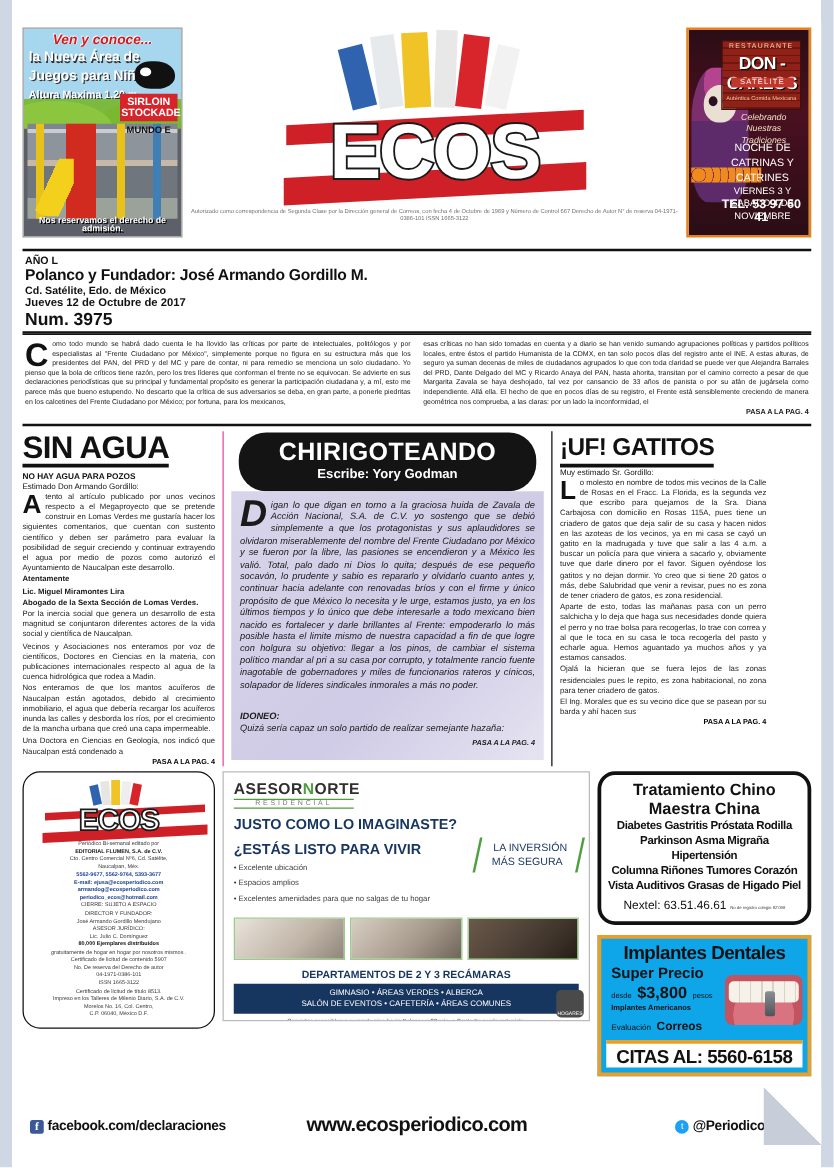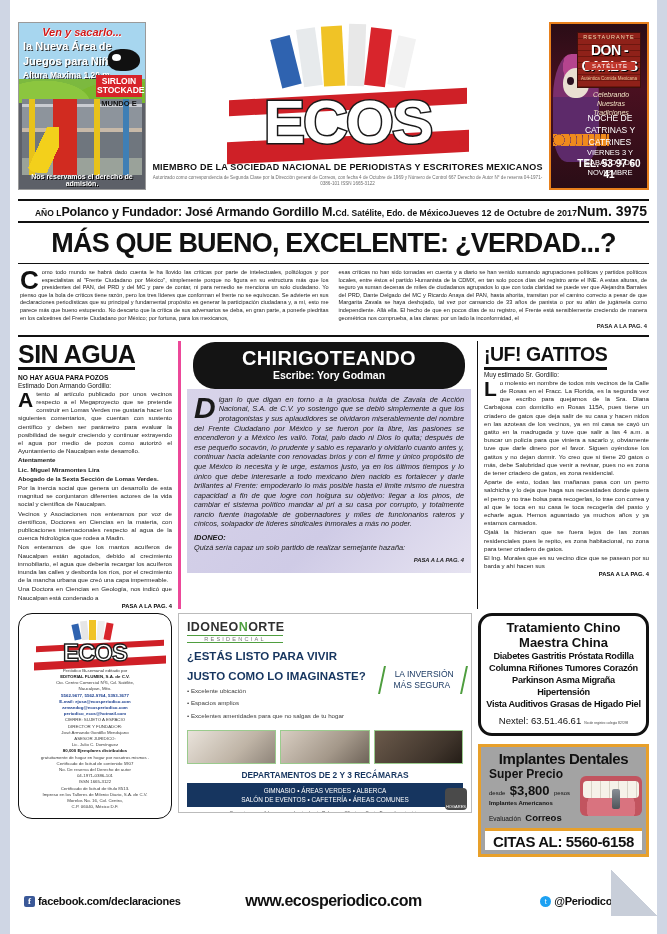--- a/index.html
+++ b/index.html
@@ -173,22 +173,22 @@
   .dc-eye { position: absolute; width: 7px; height: 8px; background: #2a1020; border-radius: 50%; top: 9px; }
   .dc-eye.l { left: 4px; } .dc-eye.r { right: 4px; }
   .dc-marigold {
     position: absolute; left: 0; bottom: 16px; width: 56px; height: 12px;
     background: repeating-radial-gradient(circle 6px at 6px 6px, #f08a1c 0 5px, transparent 6px);
   }
 
   
   .dateline-rule-top { border-top: 2px solid #111; margin: 3px 8px 0 8px; }
   .dateline {
-    display: flex; align-items: baseline; justify-content: flex-end;
-    padding: 2px 10px 2px 10px; font-weight: 700; color: #111;
+    display: flex; align-items: baseline; justify-content: flex-start;
+    padding: 2px 10px 2px 10px; font-weight: 700; color: #111; flex-direction: column;
   }
   .dl-year { font-size: 8.5px; }
   .dl-dir { font-size: 12.5px; letter-spacing: -0.2px; }
   .dl-city { font-size: 8.5px; }
   .dl-date { font-size: 9px; }
   .dl-num { font-size: 14px; }
   .dateline-rule-bot { border-top: 2px solid #111; margin: 0 8px; }
 
   
   .headline {
@@ -207,21 +207,21 @@
     padding: 1px 3px 0 0; color: #111;
   }
   .pasa { text-align: right; font-weight: 700; font-size: 5.8px; margin-top: 1px; }
   .hr-mid { border-top: 2px solid #111; margin: 4px 8px 0 8px; }
 
   
   .cols {
     display: flex; padding: 4px 8px 0 8px; gap: 0;
   }
   .col-left { width: 160px; padding-right: 6px; }
-  .col-mid { width: 300px; padding: 1px 6px; border-left: 3px solid #ec4899; border-right: 1px solid #111; }
+  .col-mid { width: 264px; padding: 1px 6px; border-left: 1px solid #ec4899; border-right: 1px solid #111; }
   .col-right { width: 171px; padding-left: 6px; }
 
   .sec-title {
     font-weight: 700; font-size: 25px; letter-spacing: -0.5px; color: #111;
     border-bottom: 3px solid #111; display: inline-block; line-height: 26px;
   }
   .sec-title.small { font-size: 19.5px; }
   .kicker { font-weight: 700; font-size: 6.6px; margin-top: 4px; color: #111; }
   .greet { font-size: 6.4px; margin-top: 1px; color: #111; }
   .body-s { font-size: 6.2px; line-height: 8.2px; text-align: justify; color: #1a1a1a; margin-top: 1px; }
@@ -241,21 +241,21 @@
   .chirigo-body {
     background: linear-gradient(135deg, #d8d4ea, #cfcbe6 60%, #e6e3f1);
     padding: 6px 7px 7px 7px;
     font-style: italic; font-size: 7.4px; line-height: 9.6px;
     text-align: justify; color: #1a1a1a;
   }
   .chirigo-body .dc {
     float: left; font-size: 30px; line-height: 22px; font-weight: 700;
     font-style: italic; padding: 2px 3px 0 0;
   }
-  .chirigo-body .lbl { font-weight: 700; font-style: italic; display: block; margin-top: 4px; }
+  .chirigo-body .lbl { font-weight: 700; font-style: italic; display: block; margin-top: 16px; }
   .pasa-c { text-align: right; font-weight: 700; font-size: 5.8px; font-style: italic; margin-top: 4px; }
 
   
   .bottom {
     display: flex; padding: 4px 8px 0 8px; gap: 6px; align-items: flex-start;
   }
   .ad-ecosbox {
     width: 154px; border: 1px solid #111; border-radius: 14px;
     padding: 6px 5px 7px 5px; text-align: center;
   }
@@ -337,21 +337,21 @@
   .ad-chino {
     border: 3px solid #111; border-radius: 14px; text-align: center;
     padding: 4px 4px 5px 4px;
   }
   .ch-t { font-weight: 700; font-size: 13px; line-height: 15px; color: #111; }
   .ch-l { font-weight: 700; font-size: 9.2px; line-height: 12px; color: #111; letter-spacing: -0.3px; }
   .ch-n { font-weight: 400; font-size: 9.5px; color: #111; display: inline-block; }
   .ch-fine { font-size: 3.4px; color: #444; display: inline-block; margin-left: 3px; }
 
   .ad-implantes {
-    border: 3px solid #e8a02a; margin-top: 8px; background: #a3a3a3;
+    border: 3px solid #e8a02a; margin-top: 8px; background: #0ea5e9;
     padding: 3px 4px 4px 4px; text-align: center; position: relative;
   }
   .im-t { font-weight: 700; font-size: 15px; color: #111; letter-spacing: -0.4px; line-height: 17px; }
   .im-body { display: flex; align-items: center; gap: 2px; }
   .im-left { flex: 1 1 auto; text-align: left; padding-left: 4px; }
   .im-sp { font-weight: 700; font-size: 12px; color: #111; line-height: 14px; }
   .im-desde { font-size: 6px; color: #111; }
   .im-price { font-weight: 700; font-size: 13px; color: #111; }
   .im-pesos { font-size: 6px; color: #111; }
   .im-am { font-weight: 700; font-size: 6px; color: #111; line-height: 8px; }
@@ -406,21 +406,21 @@
 <div class="page">
   <div class="pagebg"></div>
   <div class="sheet">
 
     <div class="masthead">
 
       <div class="ad-sirloin">
         <div class="sirloin-hills"></div>
         <div class="sirloin-play"></div>
         <div class="sirloin-slide"></div>
-        <div class="s-txt s-ven">Ven y sacarlo...</div>
+        <div class="s-txt s-ven">Ven y conoce...</div>
         <div class="s-txt s-l1">la Nueva Área de</div>
         <div class="s-txt s-l2">Juegos para Niños</div>
         <div class="s-txt s-l3">Altura Maxima 1.20 m</div>
         <div class="s-cow"></div>
         <div class="s-logo">SIRLOIN STOCKADE</div>
         <div class="s-mundo">MUNDO E</div>
         <div class="s-bottom">Nos reservamos el derecho de admisión.</div>
       </div>
 
       <div class="logo-wrap">
@@ -431,21 +431,20 @@
           <div class="book bk4"></div>
           <div class="book bk5"></div>
           <div class="book bk6"></div>
         </div>
         <div class="ecos-block">
           <div class="ecos-bar bar-top"></div>
           <div class="ecos-bar bar-bot"></div>
           <div class="ecos-word">ECOS</div>
           <div class="ecos-reg">®</div>
         </div>
-        <div class="mh-sub1">MIEMBRO DE LA SOCIEDAD NACIONAL DE PERIODISTAS Y ESCRITORES MEXICANOS</div>
         <div class="mh-fine">Autorizado como correspondencia de Segunda Clase por la Dirección general de Correos, con fecha 4 de Octubre de 1969 y Número de Control 667 Derecho de Autor N° de reserva 04-1971-0386-101 ISSN 1665-3122</div>
       </div>
 
       <div class="ad-doncarlos">
         <div class="dc-skull">
           <div class="dc-marigold"></div>
         </div>
         <div class="dc-face">
           <div class="dc-eye l"></div>
           <div class="dc-eye r"></div>
@@ -465,21 +464,20 @@
     <div class="dateline-rule-top"></div>
     <div class="dateline">
       <div class="dl-year">AÑO L</div>
       <div class="dl-dir">Polanco y Fundador: José Armando Gordillo M.</div>
       <div class="dl-city">Cd. Satélite, Edo. de México</div>
       <div class="dl-date">Jueves 12 de Octubre de 2017</div>
       <div class="dl-num">Num. 3975</div>
     </div>
     <div class="dateline-rule-bot"></div>
 
-    <div class="headline">MÁS QUE BUENO, EXCELENTE: ¿VERDAD...?</div>
     <div class="hr-thin"></div>
 
     <div class="lede">
       <div class="lede-col">
         <span class="dropcap">C</span><span>omo todo mundo se habrá dado cuenta le ha llovido las críticas por parte de intelectuales, politólogos y por especialistas al "Frente Ciudadano por México", simplemente porque no figura en su estructura más que los presidentes del PAN, del PRD y del MC y pare de contar, ni para remedio se menciona un solo ciudadano. Yo pienso que la bola de críticos tiene razón, pero los tres líderes que conforman el frente no se equivocan. Se advierte en sus declaraciones periodísticas que su principal y fundamental propósito es generar la participación ciudadana y, a mí, esto me parece más que bueno estupendo. No descarto que la crítica de sus adversarios se deba, en gran parte, a ponerle piedritas en los calcetines del Frente Ciudadano por México; por fortuna, para los mexicanos,</span>
       </div>
       <div class="lede-col">
         <span>esas críticas no han sido tomadas en cuenta y a diario se han venido sumando agrupaciones políticas y partidos políticos locales, entre éstos el partido Humanista de la CDMX, en tan solo pocos días del registro ante el INE. A estas alturas, de seguro ya suman decenas de miles de ciudadanos agrupados lo que con toda claridad se puede ver que Alejandra Barrales del PRD, Dante Delgado del MC y Ricardo Anaya del PAN, hasta ahorita, transitan por el camino correcto a pesar de que Margarita Zavala se haya deshojado, tal vez por cansancio de 33 años de panista o por su afán de jugársela como independiente. Allá ella. El hecho de que en pocos días de su registro, el Frente está sensiblemente creciendo de manera geométrica nos comprueba, a las claras: por un lado la inconformidad, el</span>
         <div class="pasa">PASA A LA PAG. 4</div>
       </div>
@@ -566,24 +564,24 @@
         <div class="eb-t">04-1971-0386-101</div>
         <div class="eb-t">ISSN 1665-3122</div>
         <div class="eb-t">Certificado de licitud de título 8513.</div>
         <div class="eb-t">Impreso en los Talleres de  Milenio Diario, S.A. de C.V.</div>
         <div class="eb-t">Morelos No. 16, Col. Centro,</div>
         <div class="eb-t">C.P. 06040, México D.F.</div>
       </div>
 
       <div class="ad-parque">
         <div class="pq-right">
-          <div class="pq-logo"><span>IDONEO</span><span class="n">N</span><span>ORTE</span></div>
+          <div class="pq-logo"><span>ASESOR</span><span class="n">N</span><span>ORTE</span></div>
           <div class="pq-logores">RESIDENCIAL</div>
+          <div class="pq-h">JUSTO COMO LO IMAGINASTE?</div>
           <div class="pq-h">¿ESTÁS LISTO PARA VIVIR</div>
-          <div class="pq-h">JUSTO COMO LO IMAGINASTE?</div>
           <div class="pq-li">• <span>Excelente ubicación</span></div>
           <div class="pq-li">• <span>Espacios amplios</span></div>
           <div class="pq-li">• <span>Excelentes amenidades para que no salgas de tu hogar</span></div>
           <div class="pq-inv">
             <span>LA INVERSIÓN</span>
             <span>MÁS SEGURA</span>
           </div>
           <div class="pq-thumbs">
             <div class="pq-th pq-th1"></div>
             <div class="pq-th pq-th2"></div>
@@ -598,22 +596,22 @@
 
           <div class="pq-hog">HOGARES</div>
         </div>
       </div>
 
       <div class="col-adsright">
         <div class="ad-chino">
           <div class="ch-t">Tratamiento Chino</div>
           <div class="ch-t">Maestra China</div>
           <div class="ch-l">Diabetes Gastritis Próstata Rodilla</div>
+          <div class="ch-l">Parkinson Asma Migraña Hipertensión</div>
           <div class="ch-l">Columna Riñones Tumores Corazón</div>
-          <div class="ch-l">Parkinson Asma Migraña Hipertensión</div>
           <div class="ch-l">Vista Auditivos Grasas de Higado Piel</div>
           <div>
             <span class="ch-n">Nextel: 63.51.46.61</span><span class="ch-fine">No de registro colegio 82'098</span>
           </div>
         </div>
 
         <div class="ad-implantes">
           <div class="im-t">Implantes Dentales</div>
           <div class="im-body">
             <div class="im-left">

